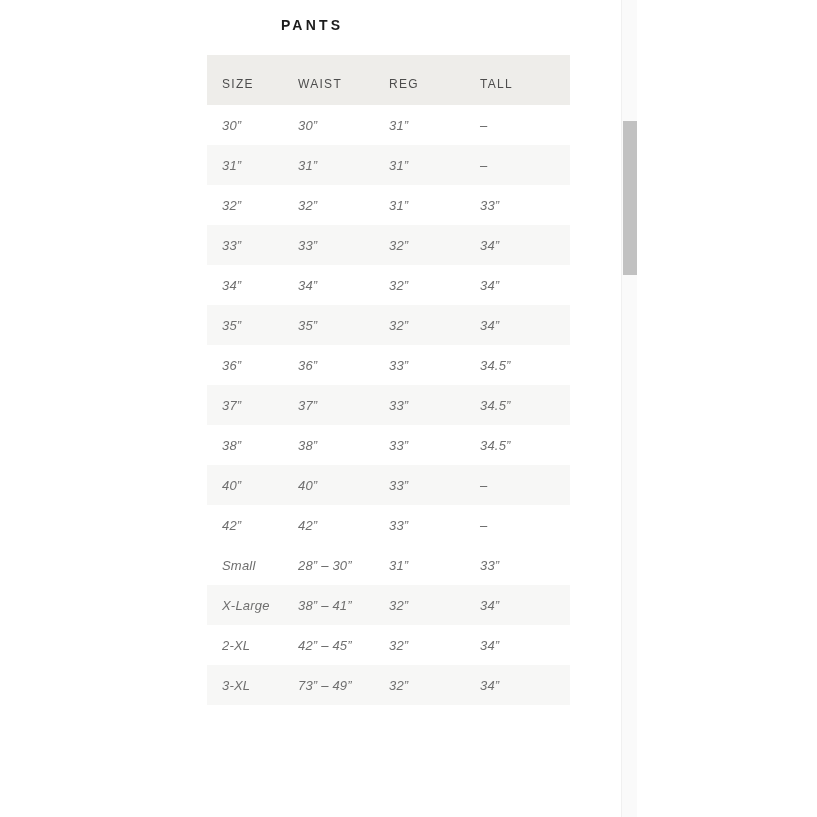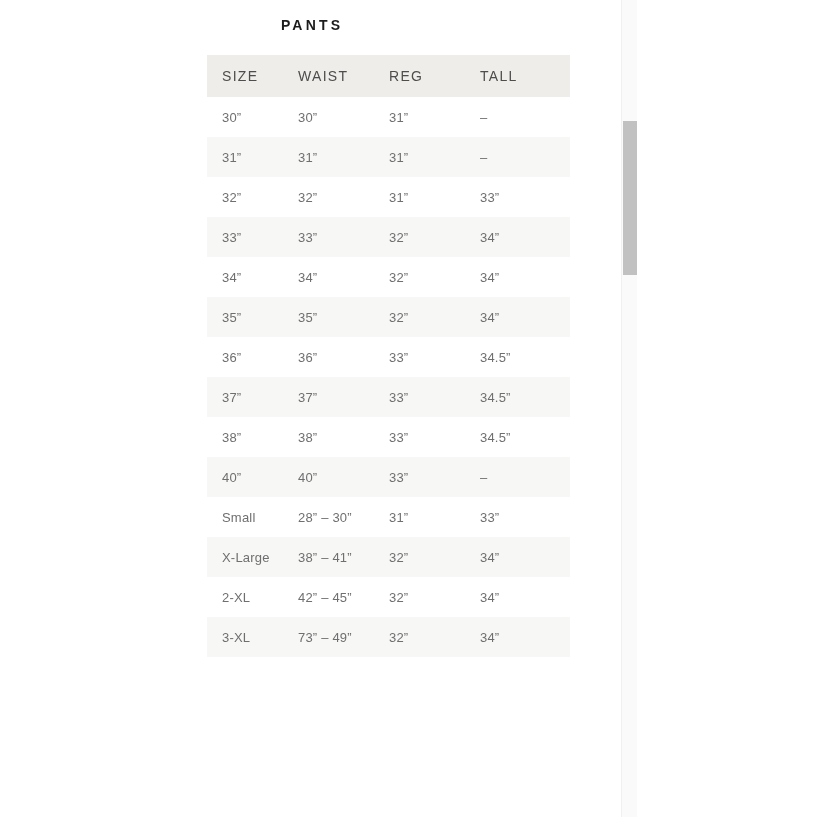--- a/index.html
+++ b/index.html
@@ -60,32 +60,33 @@
   #size-table col.c-size  { width: 76px; }
   #size-table col.c-waist { width: 91px; }
   #size-table col.c-reg   { width: 91px; }
   #size-table col.c-tall  { width: 105px; }
 
   #size-table thead tr {
     background: #eeedea;
   }
   #size-table th {
     height: 42px;
-    padding: 0 0 0 15px;
+    padding: 8px 0 0 15px;
     text-align: left;
     vertical-align: middle;
-    font-size: 14px;
+    font-size: 12px;
     font-weight: normal;
     letter-spacing: 1.3px;
     color: #4d4d4d;
     white-space: nowrap;
   }
 
   #size-table tbody tr {
     background: #ffffff;
+    font-style: italic;
   }
   #size-table tbody tr.alt {
     background: #f7f7f6;
   }
   #size-table td {
     height: 40px;
     padding: 0 0 0 15px;
     text-align: left;
     vertical-align: middle;
     font-size: 13px;
@@ -203,20 +204,26 @@
             <td>33”</td>
             <td>34.5”</td>
           </tr>
           <tr class="alt">
             <td>40”</td>
             <td>40”</td>
             <td>33”</td>
             <td>–</td>
           </tr>
           <tr>
+            <td>42”</td>
+            <td>42”</td>
+            <td>33”</td>
+            <td>–</td>
+          </tr>
+          <tr>
             <td>Small</td>
             <td>28” – 30”</td>
             <td>31”</td>
             <td>33”</td>
           </tr>
           <tr class="alt">
             <td>X-Large</td>
             <td>38” – 41”</td>
             <td>32”</td>
             <td>34”</td>

